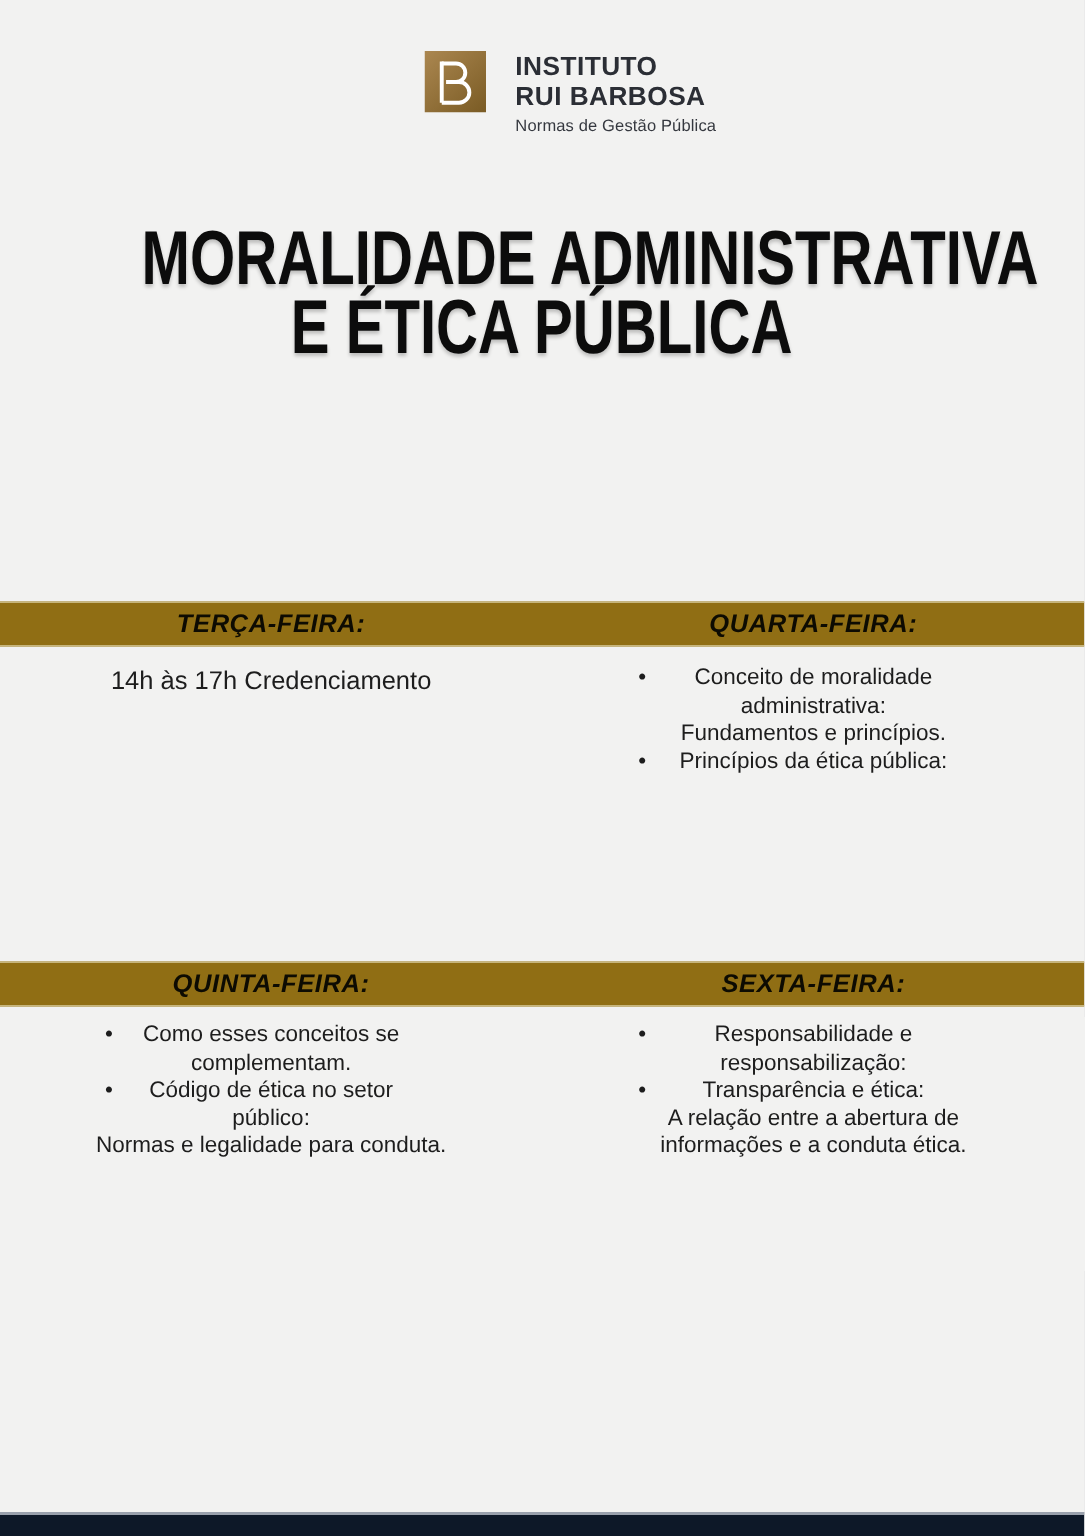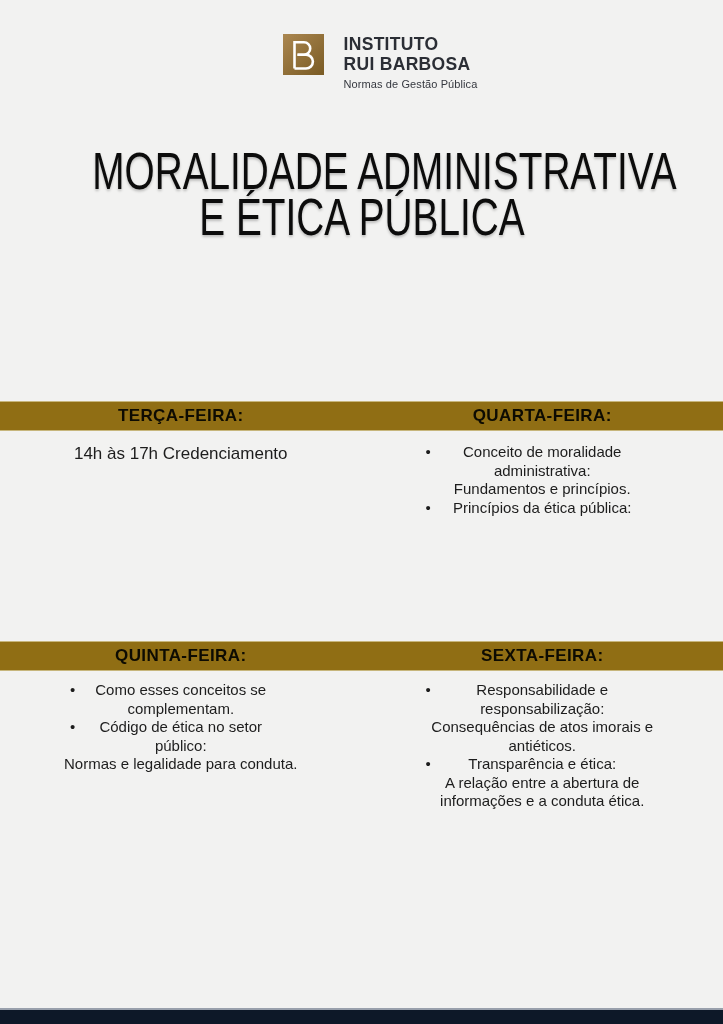--- a/index.html
+++ b/index.html
@@ -13,33 +13,33 @@
   
   .logo{position:absolute;top:34px;left:0;right:0;display:flex;justify-content:center;gap:20px;padding-left:37px;}
   .logo-mark{width:41px;height:41px;flex:0 0 auto;}
   .logo-mark svg{display:block;width:41px;height:41px;}
   .logo-text{padding-top:1px;text-align:left;}
   .logo-name{font-size:17.5px;font-weight:bold;color:var(--logo_text,#2b2e35);line-height:19.5px;letter-spacing:.3px;}
   .logo-sub{font-size:11px;color:#35383f;margin-top:4px;letter-spacing:.1px;}
 
   
   .title{position:absolute;top:149px;left:0;right:0;text-align:center;
-    font-weight:normal;font-size:51px;line-height:46px;color:var(--title_color,#0c0c0c);}
+    font-weight:bold;font-size:51px;line-height:46px;color:var(--title_color,#0c0c0c);}
   .squeeze{display:inline-block;transform:scaleX(.76);transform-origin:50% 50%;
     white-space:nowrap;text-shadow:0 2px 3px rgba(0,0,0,.22);}
 
   
   .band{position:absolute;left:0;right:0;height:28px;display:flex;
     background:var(--gold_bar,#906E14);
     border-top:1px solid var(--bar_edge,#c7b67c);
     border-bottom:1px solid var(--bar_edge,#c7b67c);}
   .band-1{top:401px}
   .band-2{top:641px}
   .band-cell{flex:1;display:flex;align-items:center;justify-content:center;
-    font-size:17px;font-weight:bold;letter-spacing:.4px;color:#0d0b02;}
+    font-size:17px;font-weight:bold;letter-spacing:.4px;color:#0d0b02;font-style:italic;}
 
   
   .content-row{position:absolute;left:0;right:0;display:flex;}
   .row-1{top:440px}
   .row-2{top:678px}
   .col{width:50%;position:relative;padding-top:3px;box-sizing:border-box;}
   .plain-item{text-align:center;font-size:17px;line-height:22px;color:var(--text_dark,#1d1d1d);}
   .item{position:relative;text-align:center;font-size:15px;line-height:18.5px;color:var(--text_dark,#1d1d1d);}
   .item .lines{display:block;}
   .bullet{position:absolute;top:0;font-size:15px;color:var(--text_dark,#1d1d1d);}
@@ -126,21 +126,20 @@
       <div class="item">
         <span class="bullet">•</span>
         <span class="lines">Código de ética no setor<br>público:</span>
         <span class="lines">Normas e legalidade para conduta.</span>
       </div>
     </div>
     <div class="col col-right">
       <div class="item">
         <span class="bullet">•</span>
         <span class="lines">Responsabilidade e<br>responsabilização:</span>
-        <span class="lines">Consequências de atos imorais e<br>antiéticos.</span>
       </div>
       <div class="item">
         <span class="bullet">•</span>
         <span class="lines">Transparência e ética:</span>
         <span class="lines">A relação entre a abertura de<br>informações e a conduta ética.</span>
       </div>
     </div>
   </div>
 
   <footer class="footer-bar"></footer>

